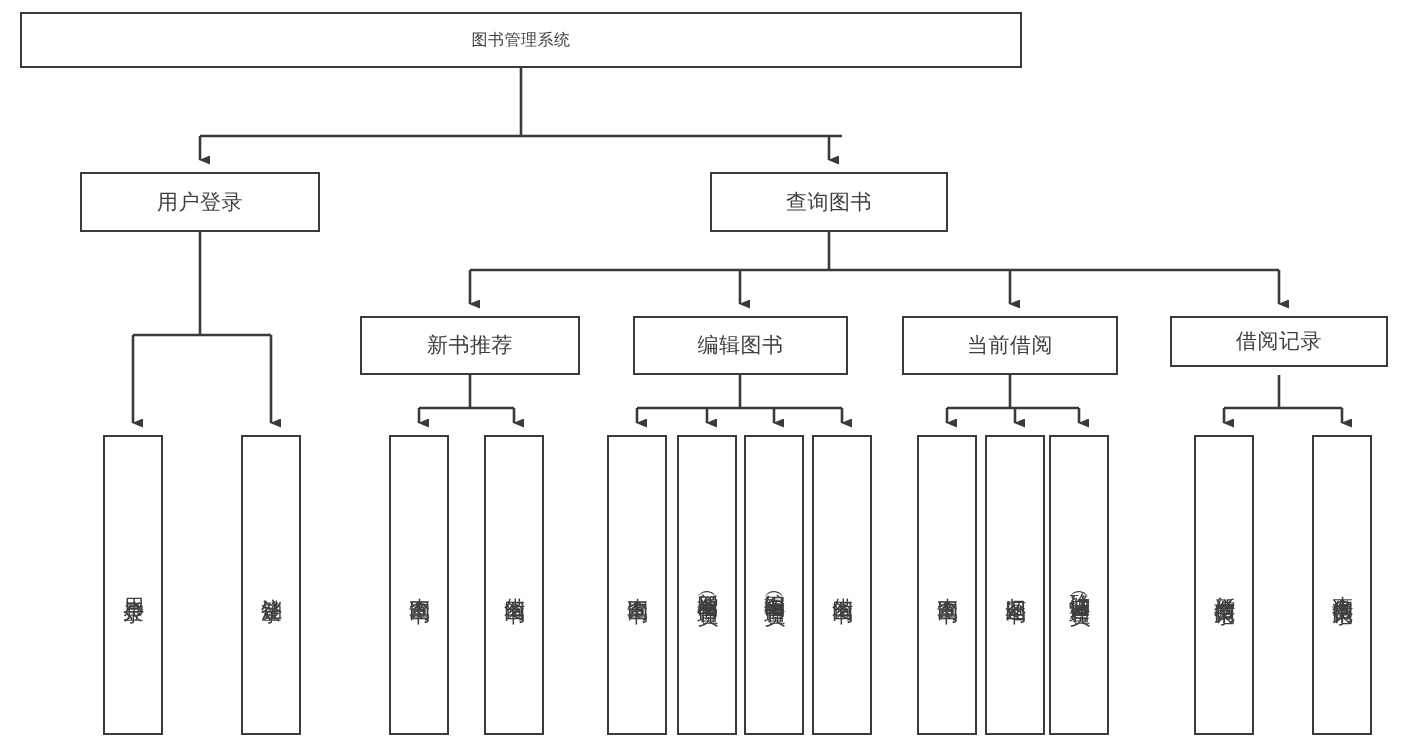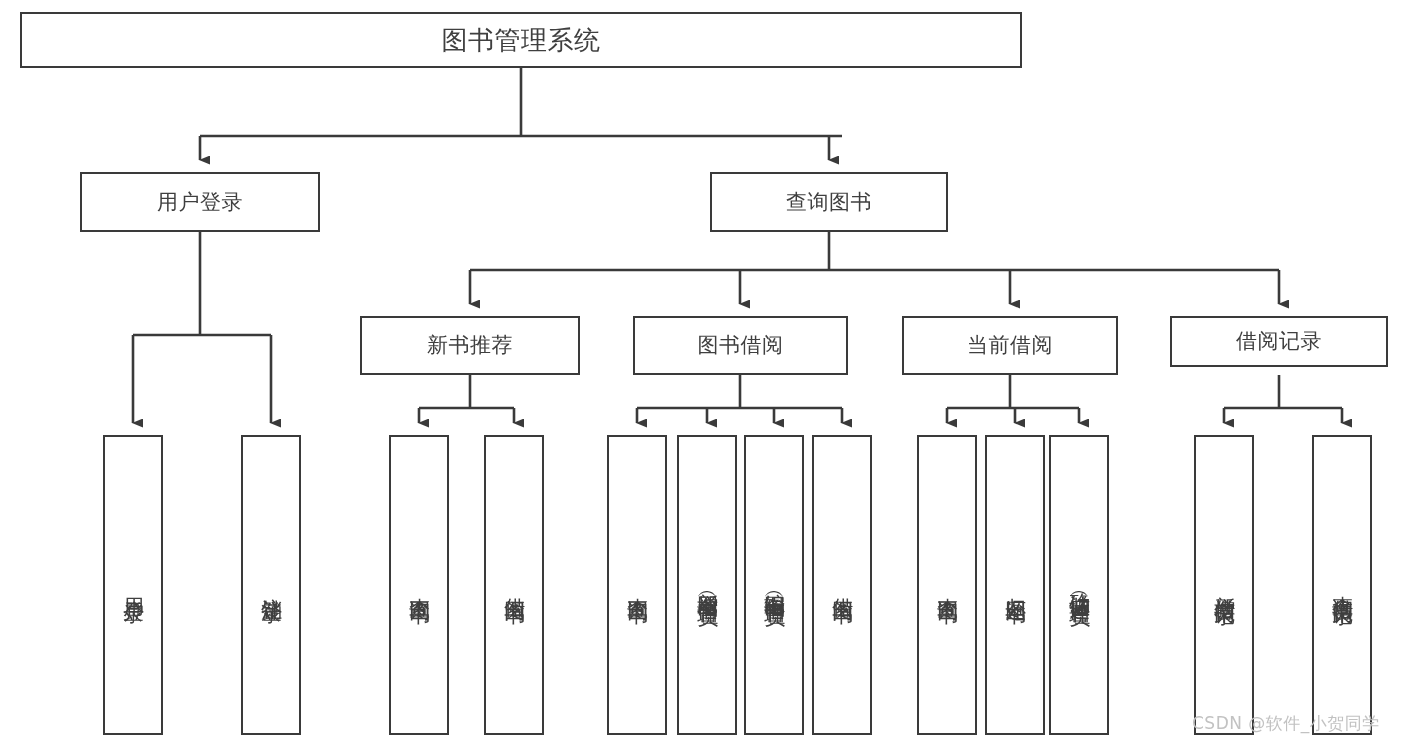--- a/index.html
+++ b/index.html
@@ -37,21 +37,21 @@
     z-index: 2;
   }
   .node-label {
     color: #3f3f3f;
     font-size: 21px;
     line-height: 1.18;
     letter-spacing: 0.5px;
     white-space: nowrap;
     text-align: center;
   }
-  .node.root .node-label { font-size: 26px; }
+  .node.root .node-label { font-size: 16px; }
   .node.level2 .node-label { font-size: 21px; }
   .node.leaf {
     align-items: center;
     justify-content: center;
     padding: 6px 2px;
   }
   .node.leaf .node-label {
     writing-mode: vertical-rl;
     text-orientation: upright;
     font-size: 21px;
@@ -134,21 +134,21 @@
     <span class="node-label">用户登录</span>
   </div>
   <div class="node level2" style="left:710px;top:172px;width:238px;height:60px;">
     <span class="node-label">查询图书</span>
   </div>
 
   <div class="node level2" style="left:360px;top:316px;width:220px;height:59px;">
     <span class="node-label">新书推荐</span>
   </div>
   <div class="node level2" style="left:633px;top:316px;width:215px;height:59px;">
-    <span class="node-label">图书借阅</span>
+    <span class="node-label">编辑图书</span>
   </div>
   <div class="node level2" style="left:902px;top:316px;width:216px;height:59px;">
     <span class="node-label">当前借阅</span>
   </div>
   <div class="node level2" style="left:1170px;top:316px;width:218px;height:51px;">
     <span class="node-label">借阅记录</span>
   </div>
 
   <div class="node leaf" style="left:103px;top:435px;width:60px;height:300px;">
     <span class="node-label">用户登录</span>
@@ -183,14 +183,13 @@
   <div class="node leaf" style="left:1049px;top:435px;width:60px;height:300px;">
     <span class="node-label">确认归还（管理员）</span>
   </div>
   <div class="node leaf" style="left:1194px;top:435px;width:60px;height:300px;">
     <span class="node-label">新增借阅记录</span>
   </div>
   <div class="node leaf" style="left:1312px;top:435px;width:60px;height:300px;">
     <span class="node-label">查询借阅记录</span>
   </div>
 
-  <div id="watermark">CSDN @软件_小贺同学</div>
 </div>
 
 </body></html>

